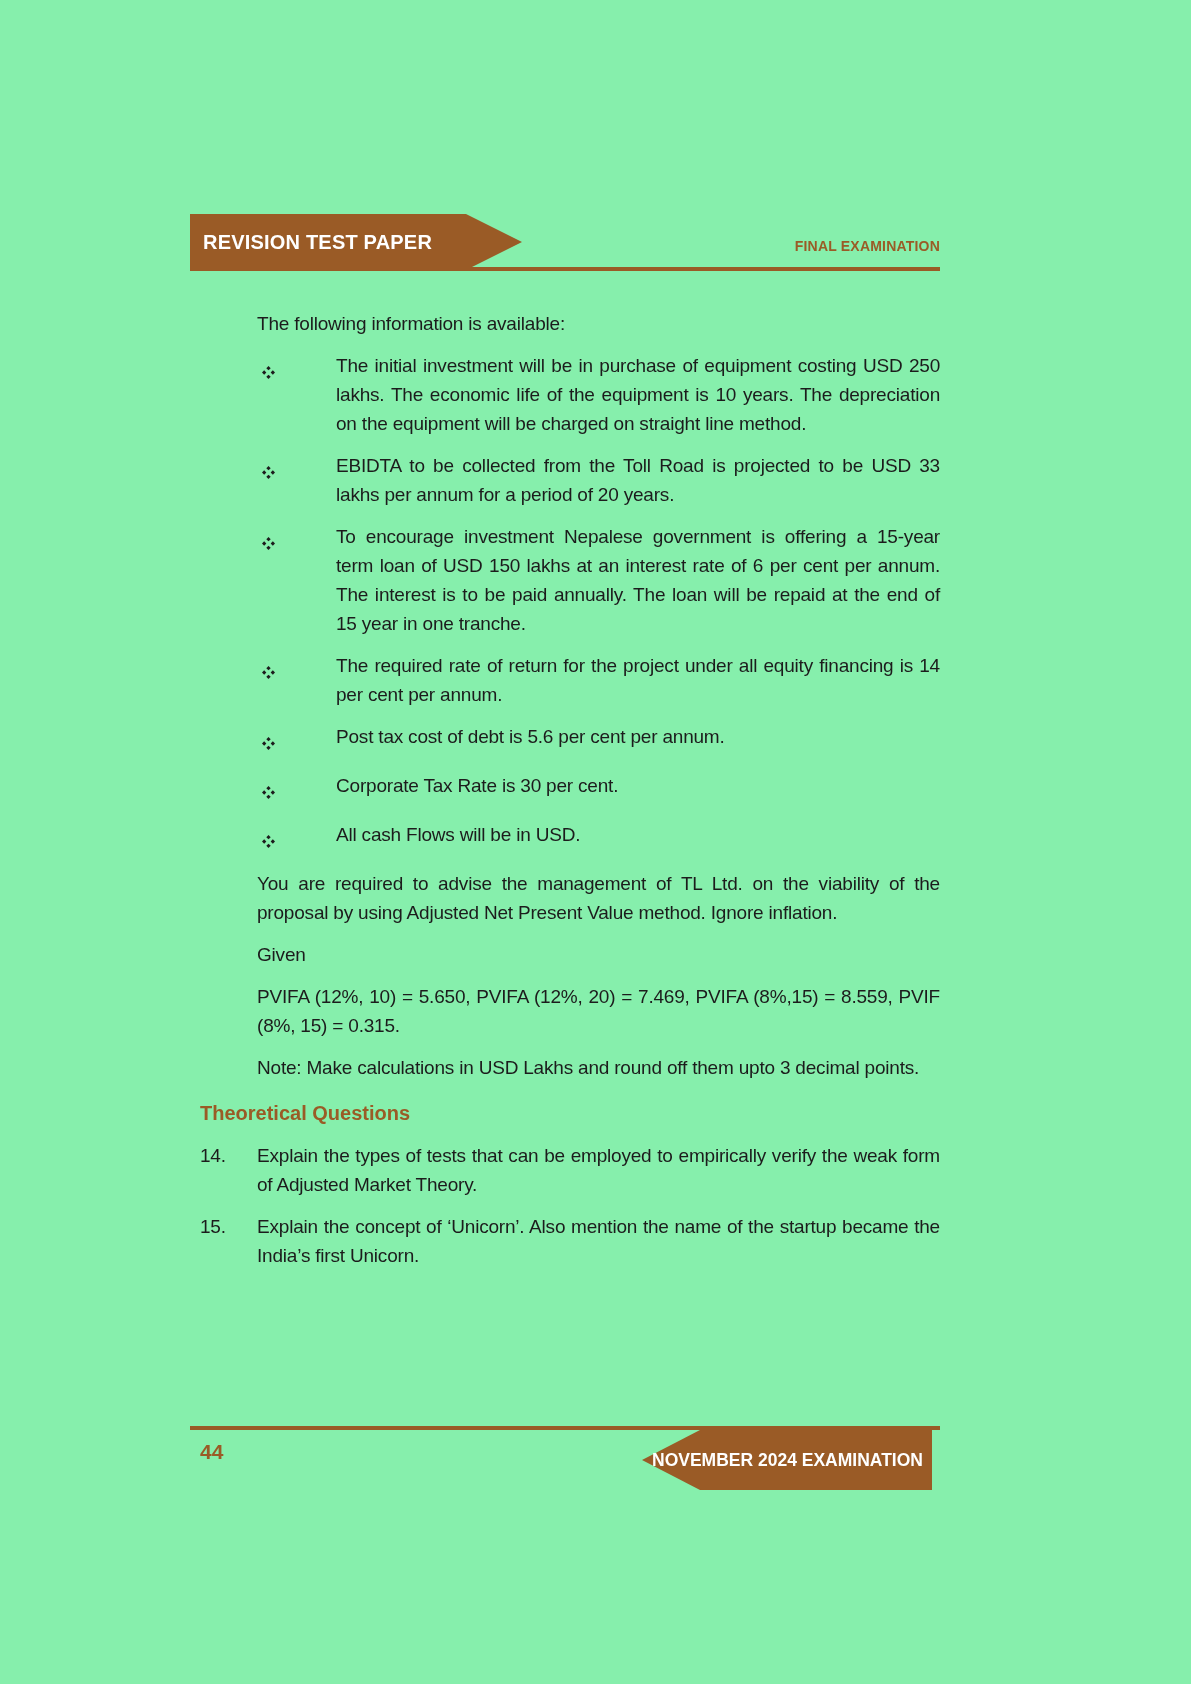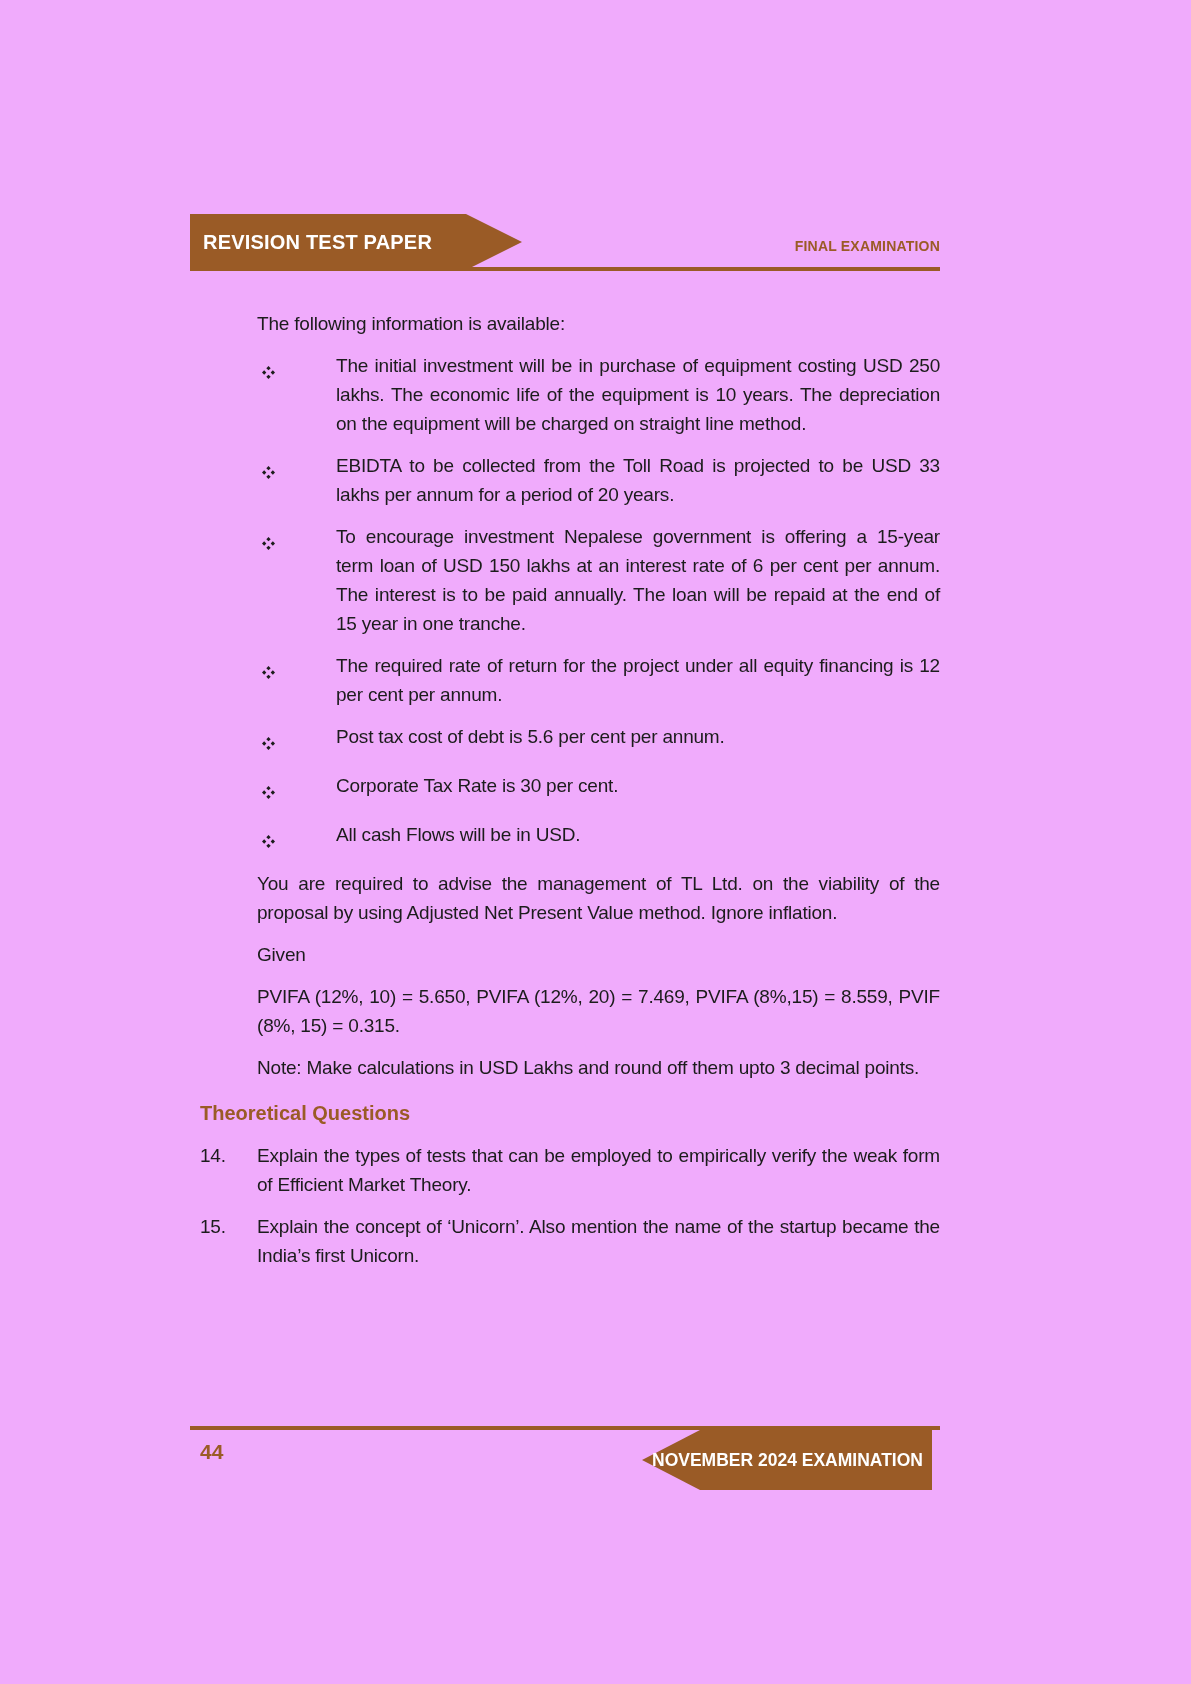--- a/index.html
+++ b/index.html
@@ -1,21 +1,21 @@
 <!DOCTYPE html>
 <html><head>
 <meta charset="utf-8">
 <style>
   html,body{margin:0;padding:0;background:#ffffff;}
   body{
     width:1191px;height:1684px;position:relative;overflow:hidden;
     font-family:"Liberation Sans","DejaVu Sans",sans-serif;
     color:#1c1c1c;
   }
-  .page{position:absolute;inset:0;background:#f0abfc;}
+  .page{position:absolute;inset:0;background:#86efac;}
 
   
   .header-banner{
     position:absolute;left:190px;top:214px;width:276px;height:57px;
     background:#9a5b26;
   }
   .header-banner .label{
     color:#ffffff;font-weight:bold;font-size:20px;line-height:57px;
     padding-left:13px;white-space:nowrap;letter-spacing:0.2px;
   }
@@ -141,21 +141,21 @@
         <span class="bullet">
           <svg width="13" height="13" viewBox="0 0 12 12">
               <g fill="#1c1c1c">
                 <path d="M6 0L8 2 6 4 4 2Z"></path>
                 <path d="M0 6L2 4 4 6 2 8Z"></path>
                 <path d="M8 6L10 4 12 6 10 8Z"></path>
                 <path d="M6 8L8 10 6 12 4 10Z"></path>
               </g>
             </svg>
         </span>
-        <div class="btext">The required rate of return for the project under all equity financing is 12 per cent per annum.</div>
+        <div class="btext">The required rate of return for the project under all equity financing is 14 per cent per annum.</div>
       </li>
       <li>
         <span class="bullet">
           <svg width="13" height="13" viewBox="0 0 12 12">
               <g fill="#1c1c1c">
                 <path d="M6 0L8 2 6 4 4 2Z"></path>
                 <path d="M0 6L2 4 4 6 2 8Z"></path>
                 <path d="M8 6L10 4 12 6 10 8Z"></path>
                 <path d="M6 8L8 10 6 12 4 10Z"></path>
               </g>
@@ -193,21 +193,21 @@
 
     <p class="indent">You are required to advise the management of TL Ltd. on the viability of the proposal by using Adjusted Net Present Value method. Ignore inflation.</p>
     <p class="indent intro">Given</p>
     <p class="indent">PVIFA (12%, 10) = 5.650, PVIFA (12%, 20) = 7.469, PVIFA (8%,15) = 8.559, PVIF (8%, 15) = 0.315.</p>
     <p class="indent">Note: Make calculations in USD Lakhs and round off them upto 3 decimal points.</p>
 
     <h2 class="section">Theoretical Questions</h2>
 
     <div class="question">
       <span class="qnum">14.</span>
-      <div class="qtext">Explain the types of tests that can be employed to empirically verify the weak form of Efficient Market Theory.</div>
+      <div class="qtext">Explain the types of tests that can be employed to empirically verify the weak form of Adjusted Market Theory.</div>
     </div>
     <div class="question">
       <span class="qnum">15.</span>
       <div class="qtext">Explain the concept of ‘Unicorn’. Also mention the name of the startup became the India’s first Unicorn.</div>
     </div>
 
   </div>
 
   <div class="rule footer"></div>
   <div class="page-number">44</div>

